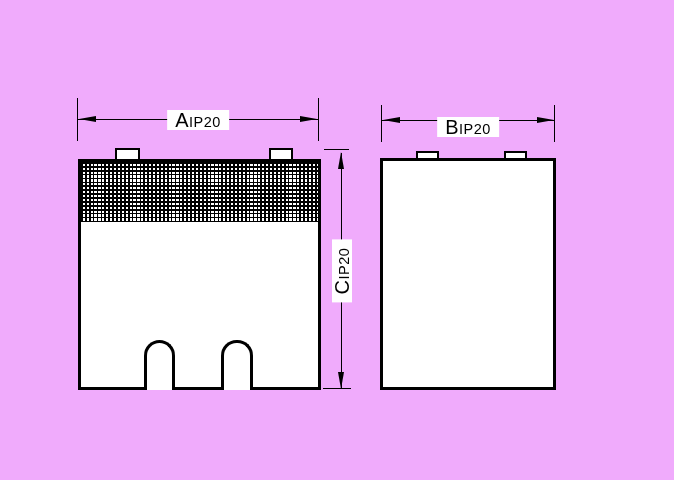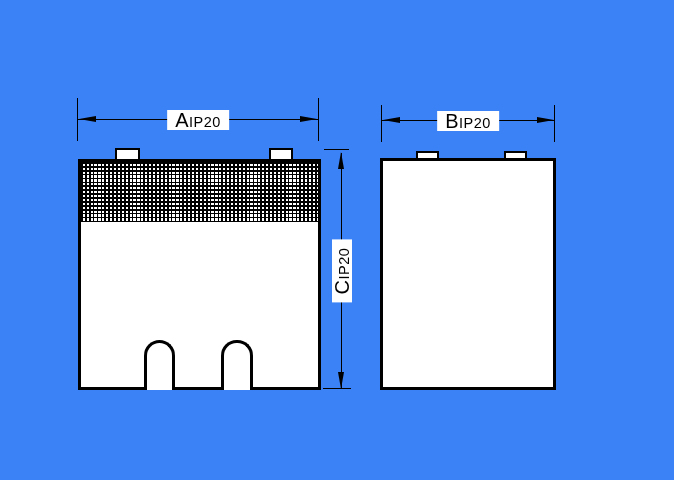--- a/index.html
+++ b/index.html
@@ -5,21 +5,21 @@
   html, body {
     margin: 0;
     padding: 0;
     background: #ffffff;
     font-family: "Liberation Sans", sans-serif;
   }
   #canvas {
     position: relative;
     width: 674px;
     height: 480px;
-    background: #3b82f6;
+    background: #f0abfc;
     overflow: hidden;
   }
   
   .hline { position: absolute; height: 1.4px; background: #000; }
   .vline { position: absolute; width: 1.4px; background: #000; }
 
   
   .arr { position: absolute; width: 0; height: 0; }
   .arr-left  { border-top: 3.5px solid transparent; border-bottom: 3.5px solid transparent; border-right: 17px solid #000; }
   .arr-right { border-top: 3.5px solid transparent; border-bottom: 3.5px solid transparent; border-left: 17px solid #000; }
@@ -90,21 +90,21 @@
   <div class="arr arr-right" style="left:300px; top:116px;"></div>
   <div class="dim-label" style="left:198px; top:120px;">
     <span class="dim-letter">A</span><span class="dim-suffix">IP20</span>
   </div>
 
   <div class="vline" style="left:381px; top:105px; height:37px;"></div>
   <div class="vline" style="left:554px; top:105px; height:37px;"></div>
   <div class="hline" style="left:382px; top:120px; width:173px;"></div>
   <div class="arr arr-left" style="left:383px; top:117px;"></div>
   <div class="arr arr-right" style="left:537px; top:117px;"></div>
-  <div class="dim-label" style="left:468px; top:121px;">
+  <div class="dim-label" style="left:468px; top:127px;">
     <span class="dim-letter">B</span><span class="dim-suffix">IP20</span>
   </div>
 
   <div class="hline" style="left:324px; top:149px; width:25px;"></div>
   <div class="hline" style="left:323px; top:388px; width:28px;"></div>
   <div class="vline" style="left:341px; top:153px; height:235px;"></div>
   <div class="arr arr-up" style="left:338px; top:152px;"></div>
   <div class="arr arr-down" style="left:338px; top:372px;"></div>
   <div class="dim-label rot" style="left:342px; top:271px;">
     <span class="dim-letter">C</span><span class="dim-suffix">IP20</span>

